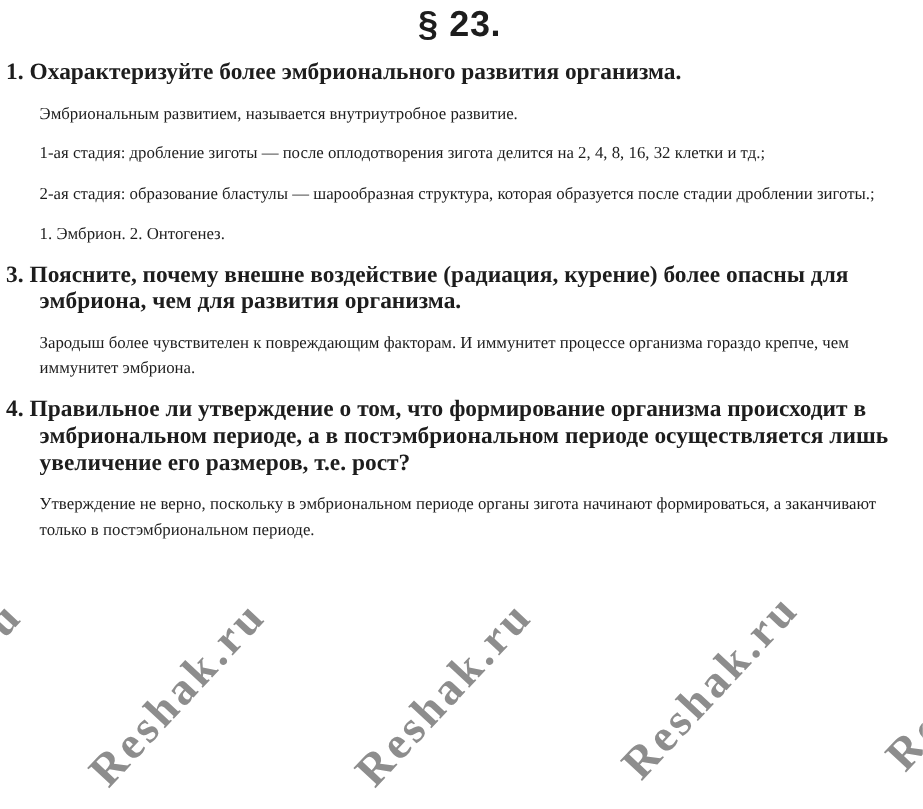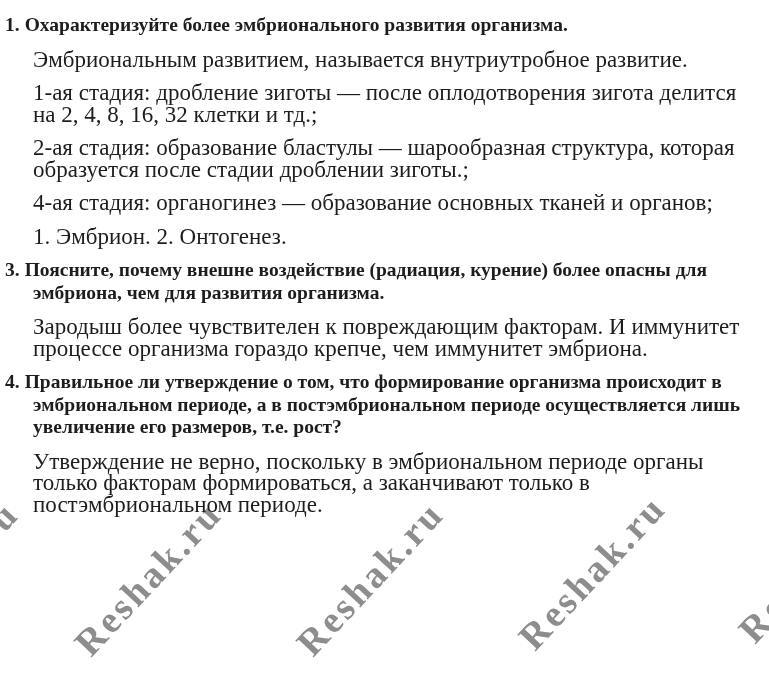--- a/index.html
+++ b/index.html
@@ -56,63 +56,63 @@
   .question {
     font-weight: bold;
     font-size: 19.5px;
     line-height: 22.5px;
     margin: 12px 0 0 0;
     padding-left: 28px;
     text-indent: -28px;
   }
   .question .qnum { margin-right: 5px; }
   .answer {
-    font-size: 23px;
+    font-size: 14px;
     line-height: 21.5px;
     margin: 12px 2px 0 28px;
   }
 </style>
 </head>
 <body>
 
 <div class="page">
 
   <div class="wm-layer">
     <span class="wm wm-1">Reshak.ru</span>
     <span class="wm wm-2">Reshak.ru</span>
     <span class="wm wm-3">Reshak.ru</span>
     <span class="wm wm-4">Reshak.ru</span>
     <span class="wm wm-5">Reshak.ru</span>
   </div>
 
   <div class="content">
 
+    <h1 class="title">§ 23.</h1>
 
     <div>
       <div class="question">
         <span class="qnum">1.</span><span>Охарактеризуйте более эмбрионального развития организма.</span>
       </div>
       <p class="answer">Эмбриональным развитием, называется внутриутробное развитие.</p>
       <p class="answer">1-ая стадия: дробление зиготы — после оплодотворения зигота делится на 2, 4, 8, 16, 32 клетки и тд.;</p>
       <p class="answer">2-ая стадия: образование бластулы — шарообразная структура, которая образуется после стадии дроблении зиготы.;</p>
-      <p class="answer">4-ая стадия: органогинез — образование основных тканей и органов;</p>
     </div>
 
     <div>
       <p class="answer">1. Эмбрион. 2. Онтогенез.</p>
     </div>
 
     <div>
       <div class="question">
         <span class="qnum">3.</span><span>Поясните, почему внешне воздействие (радиация, курение) более опасны для эмбриона, чем для развития организма.</span>
       </div>
       <p class="answer">Зародыш более чувствителен к повреждающим факторам. И иммунитет процессе организма гораздо крепче, чем иммунитет эмбриона.</p>
     </div>
 
     <div>
       <div class="question">
         <span class="qnum">4.</span><span>Правильное ли утверждение о том, что формирование организма происходит в эмбриональном периоде, а в постэмбриональном периоде осуществляется лишь увеличение его размеров, т.е. рост?</span>
       </div>
-      <p class="answer">Утверждение не верно, поскольку в эмбриональном периоде органы только факторам формироваться, а заканчивают только в постэмбриональном периоде.</p>
+      <p class="answer">Утверждение не верно, поскольку в эмбриональном периоде органы зигота начинают формироваться, а заканчивают только в постэмбриональном периоде.</p>
     </div>
 
   </div>
 </div>
 
 </body></html>

